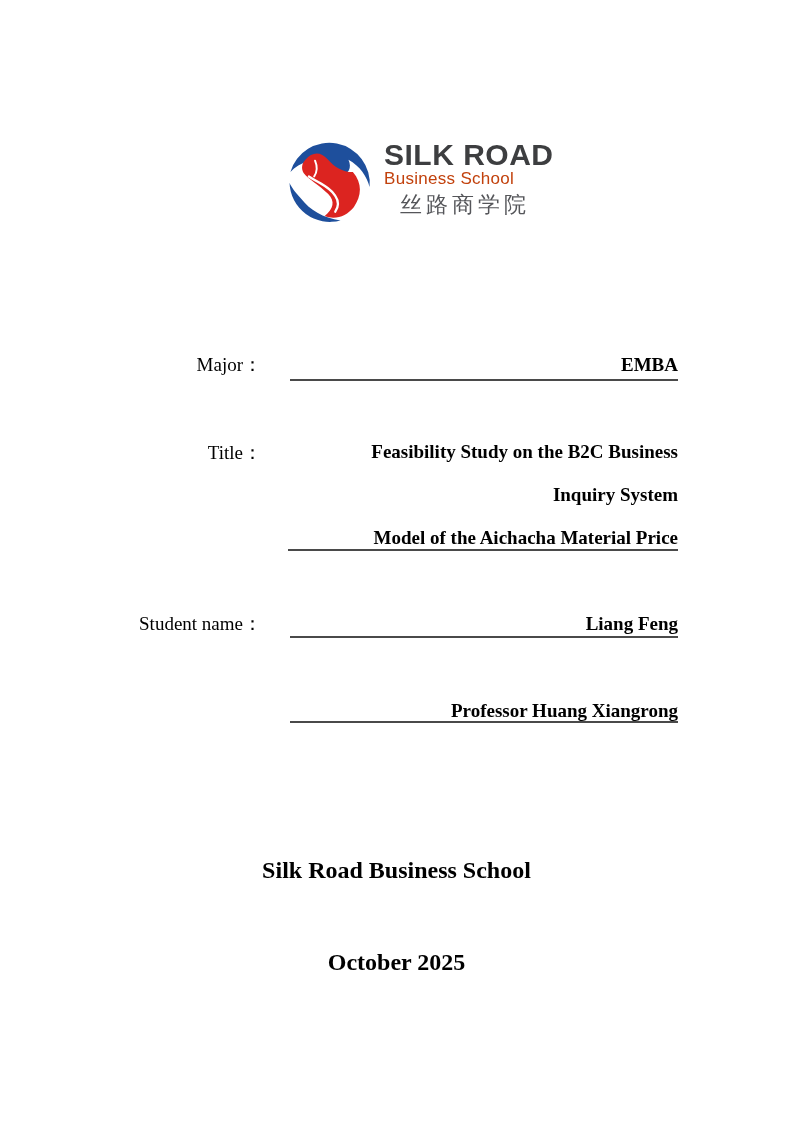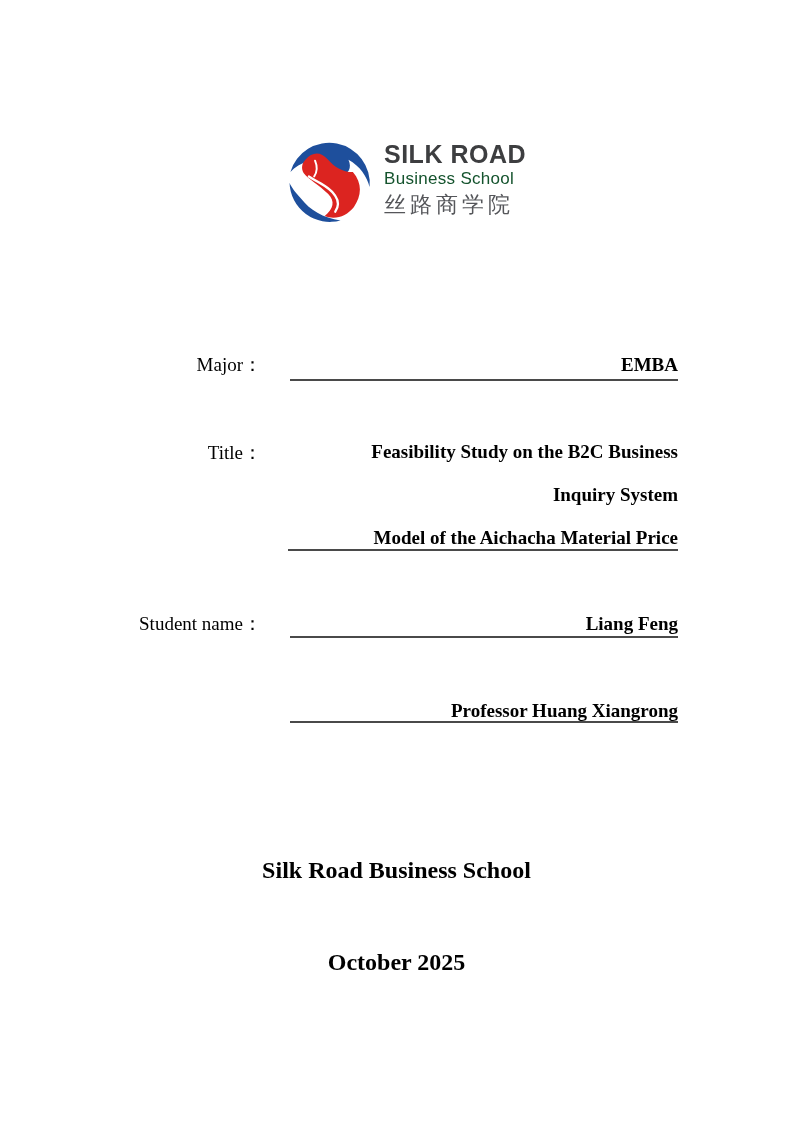--- a/index.html
+++ b/index.html
@@ -8,23 +8,23 @@
     width:793px;height:1122px;
     background:#ffffff;
     font-family:"Liberation Serif",serif;
     color:#000;
     overflow:hidden;
   }
   
   .logo{position:absolute;left:286px;top:135px;display:flex;align-items:flex-start;}
   .logo-mark{width:88px;height:90px;display:block;}
   .logo-text{margin-left:10px;font-family:"Liberation Sans",sans-serif;padding-top:6px;}
-  .logo-en{font-size:25px;font-weight:bold;color:#3d3e40;letter-spacing:0.5px;line-height:27px;white-space:nowrap;}
-  .logo-sub{font-size:17px;color:#14532d;line-height:22px;letter-spacing:0.3px;white-space:nowrap;}
-  .logo-zh{font-size:22px;color:#55565a;letter-spacing:4px;line-height:27px;margin-top:1px;white-space:nowrap;}
+  .logo-en{font-size:30px;font-weight:bold;color:#3d3e40;letter-spacing:0.5px;line-height:27px;white-space:nowrap;}
+  .logo-sub{font-size:17px;color:#c2410c;line-height:22px;letter-spacing:0.3px;white-space:nowrap;}
+  .logo-zh{font-size:22px;color:#55565a;letter-spacing:4px;line-height:27px;margin-top:1px;white-space:nowrap;margin-left:16px;}
   
   .flabel{
     position:absolute;left:0;width:262px;text-align:right;
     font-weight:normal;font-size:19px;line-height:26px;white-space:nowrap;
   }
   .fvalue{
     position:absolute;left:290px;width:388px;text-align:right;
     font-weight:bold;font-size:19px;line-height:26px;white-space:nowrap;
   }
   .title-block{line-height:43px;white-space:normal;}

